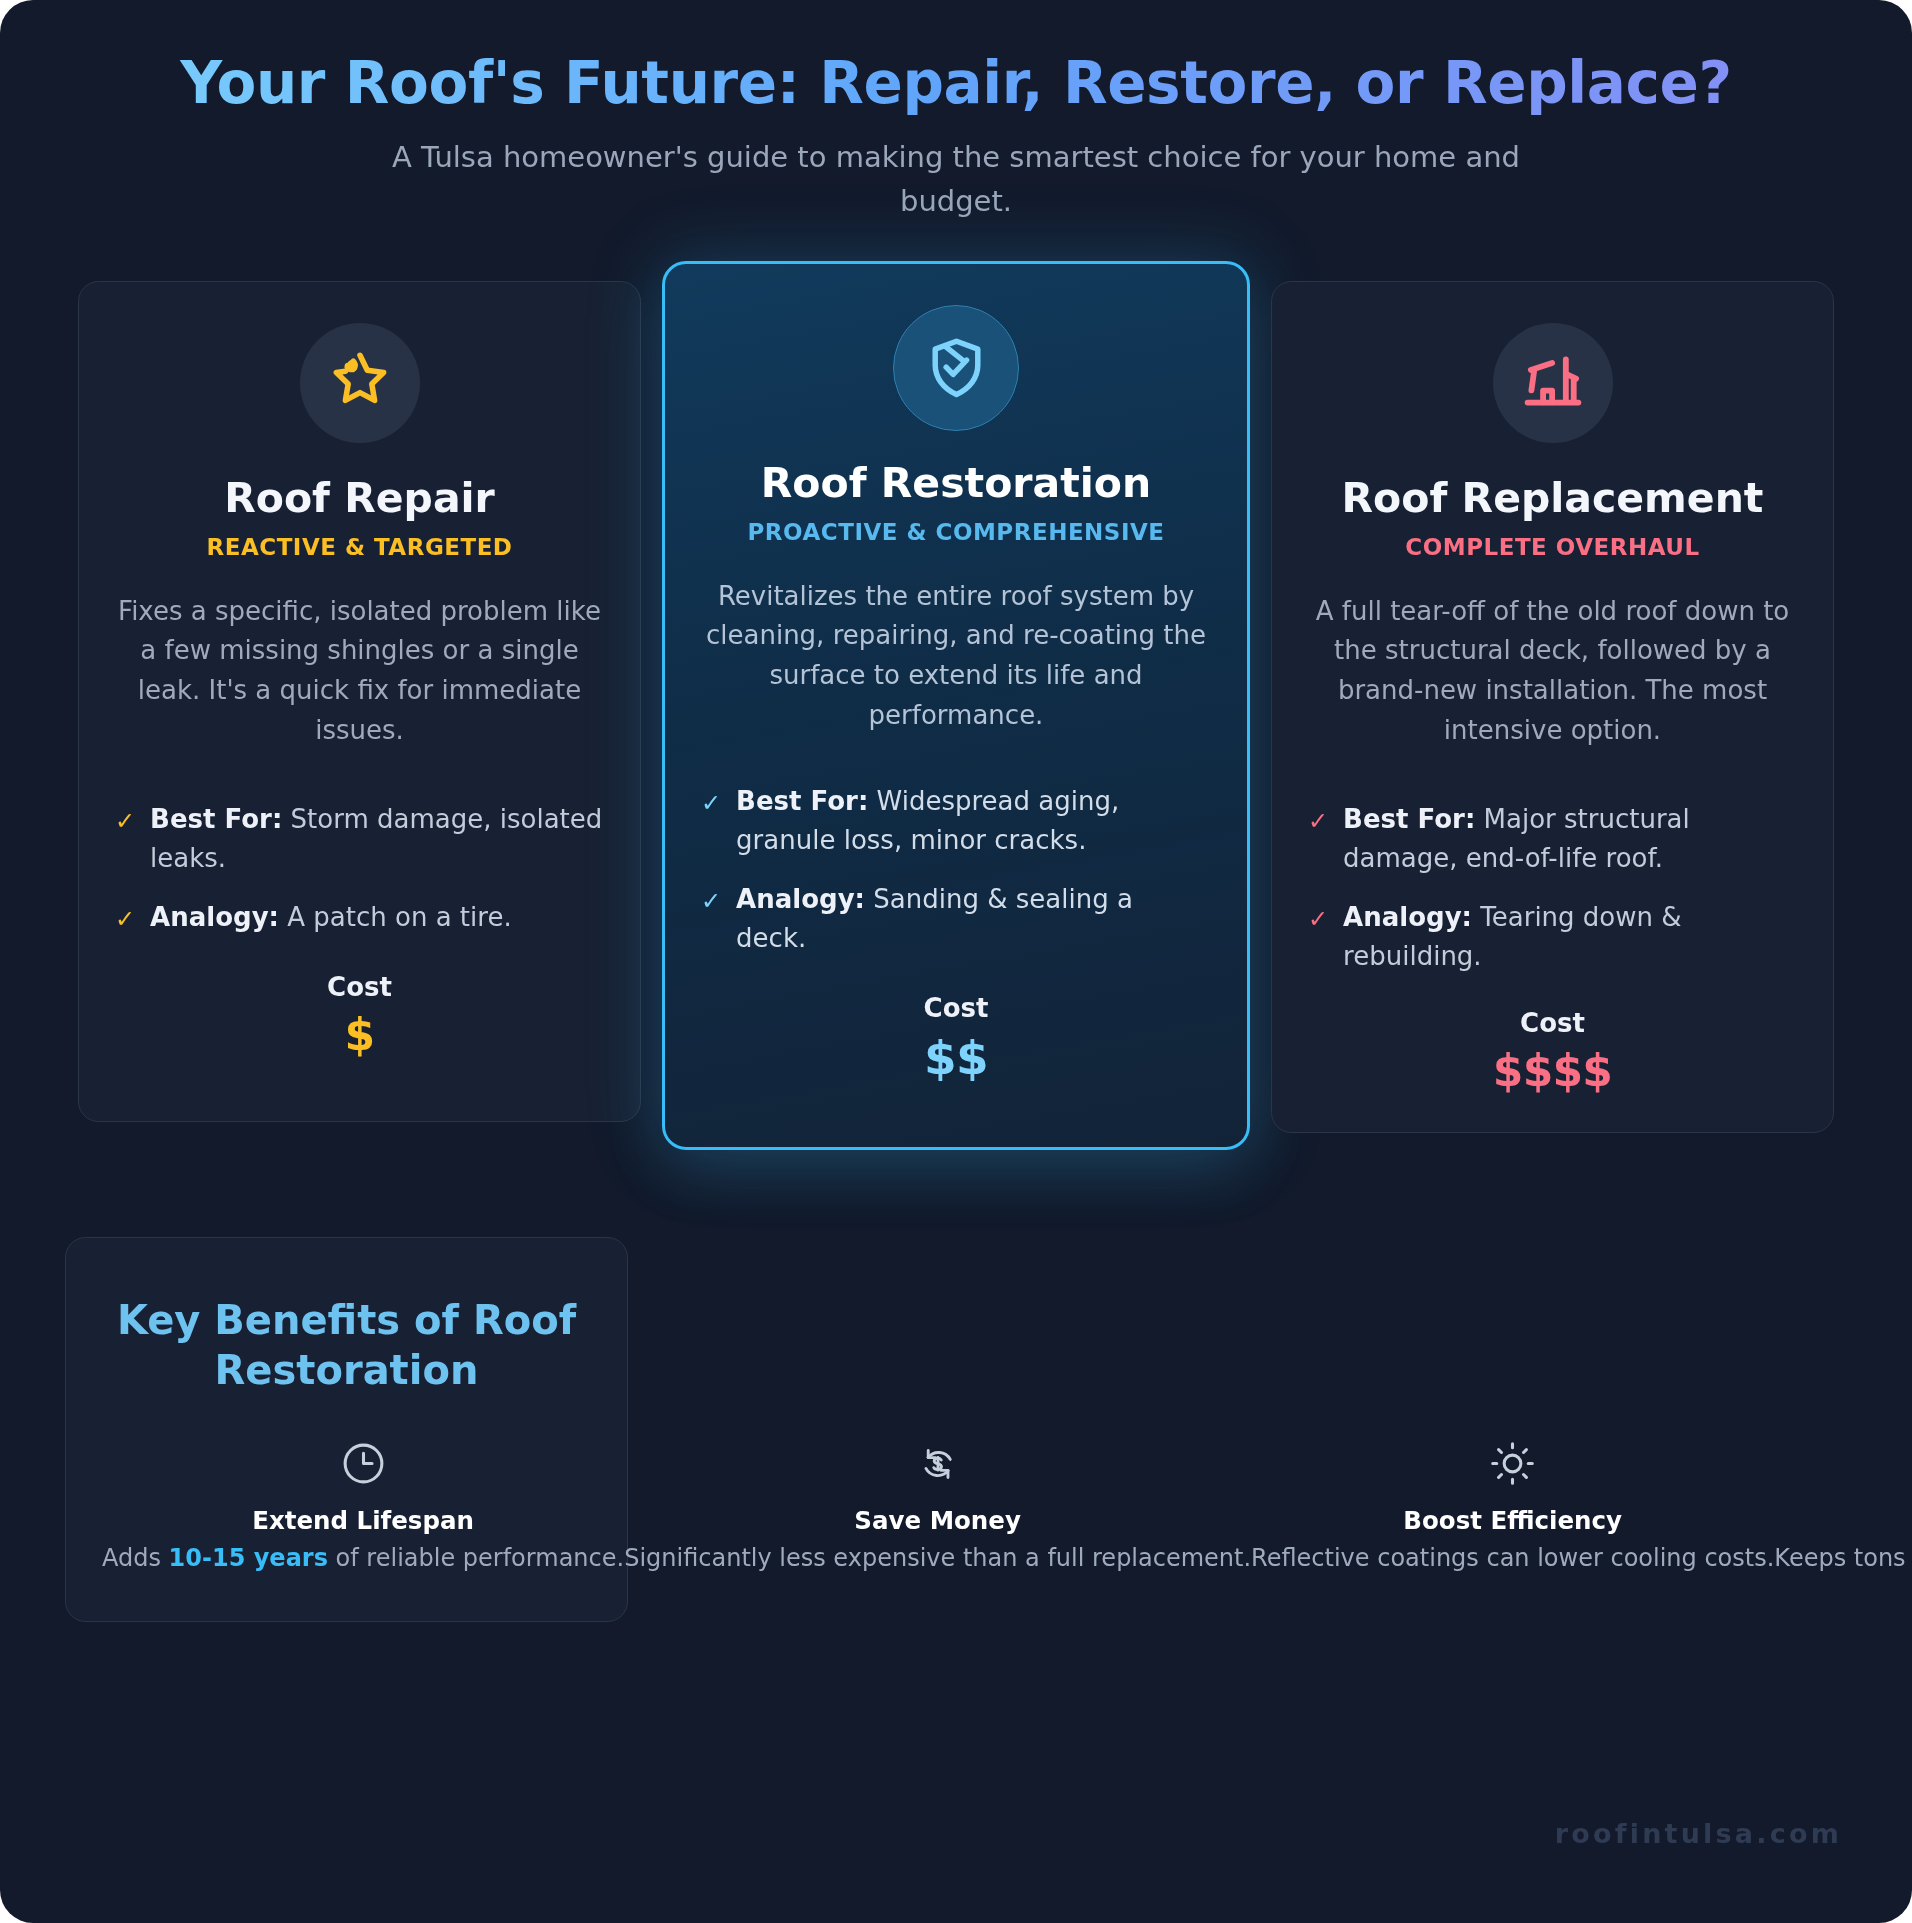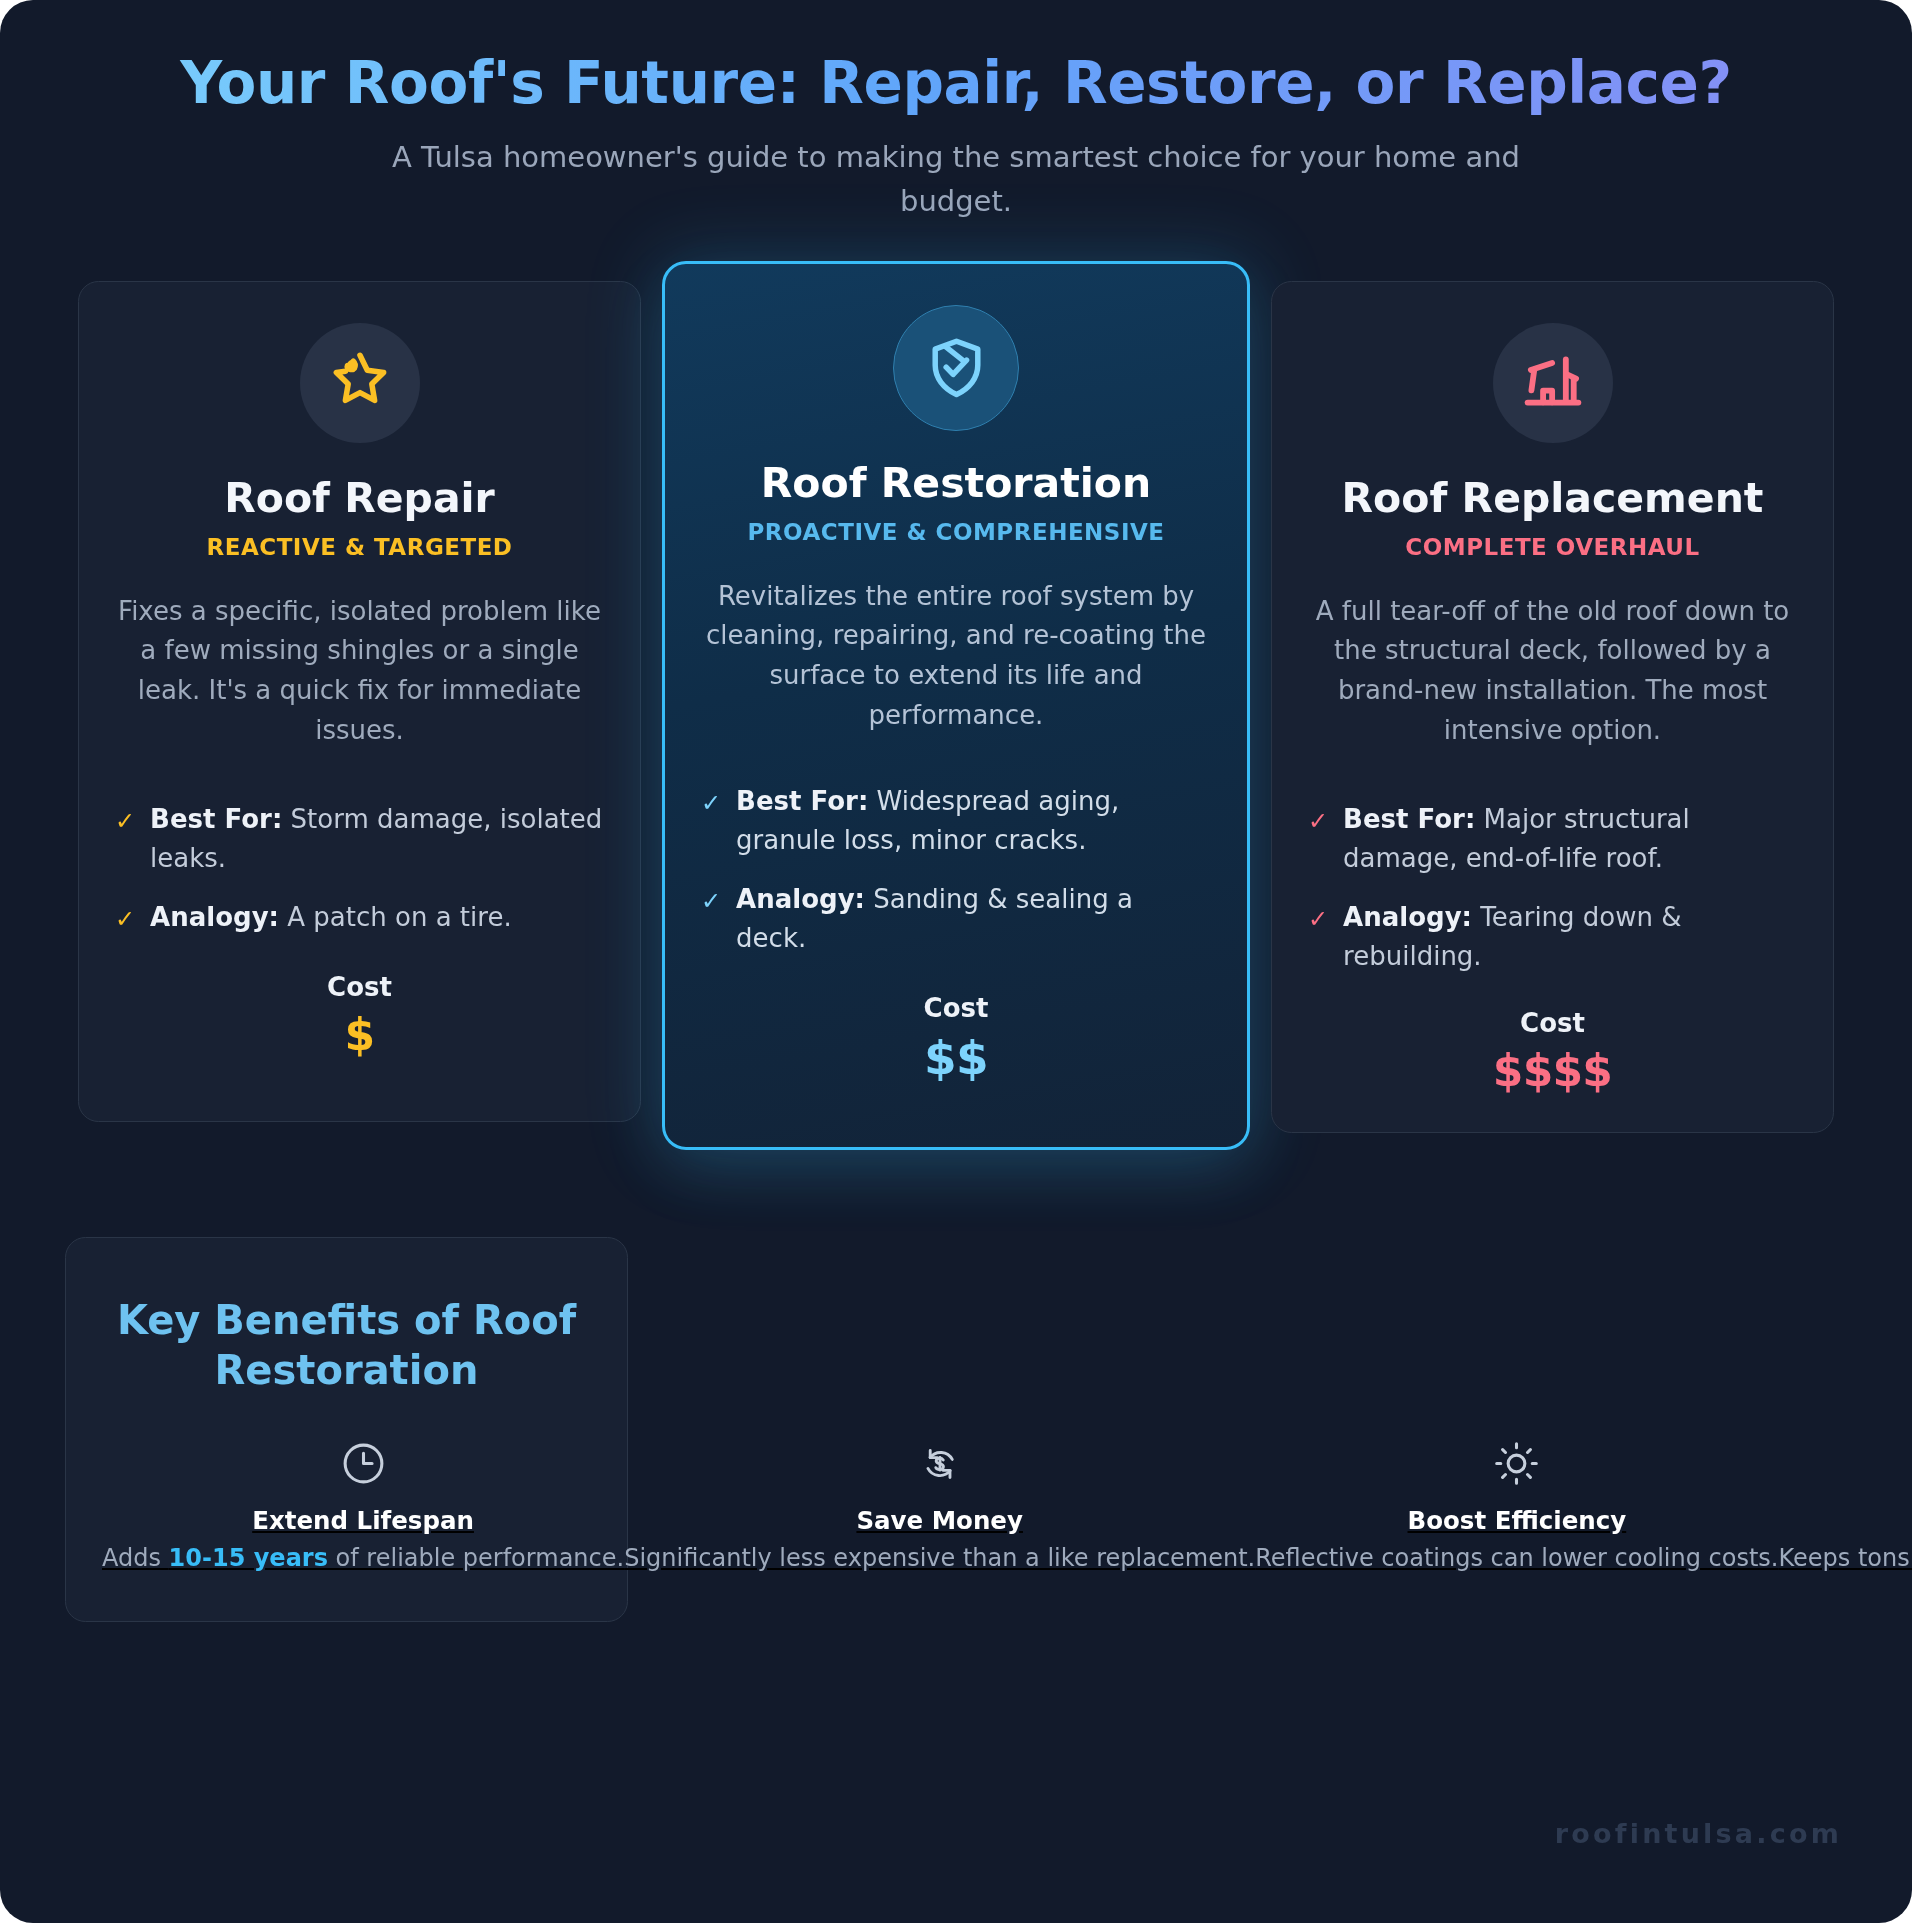--- a/index.html
+++ b/index.html
@@ -127,21 +127,20 @@
     padding: 57px 36px 47px;
   }
   .benefits-title {
     font-size: 40px; font-weight: 700; color: #6ec2f0;
     text-align: center; line-height: 1.26;
   }
   .benefit-grid {
     margin-top: 38px;
     display: grid; grid-template-columns: repeat(4, 1fr);
     column-gap: 0;
-    text-decoration: underline;
   }
   .benefit {
     text-align: center; position: relative;
   }
   .benefit-icon { height: 60px; display: flex; align-items: center; justify-content: center; }
   .benefit-name {
     margin-top: 12.6px;
     font-size: 24.5px; font-weight: 700; color: #ffffff; line-height: 1.25;
     white-space: nowrap;
   }
@@ -297,21 +296,21 @@
             <svg width="46" height="46" viewBox="0 0 24 24" fill="none" stroke="#c6cfdc" stroke-width="1.5" stroke-linecap="round" stroke-linejoin="round">
               <path d="M6.8 8.6A7 7 0 0 1 18.4 9.6"></path>
               <path d="M17.3 15.5A7 7 0 0 1 5.7 14.3"></path>
               <path d="M6.9 4.9v3.8H10.6"></path>
               <path d="M17.2 19.1v-3.8H13.5"></path>
               <path d="M12 8.6v6.6"></path>
               <path d="M13.7 9.9c-.4-.6-1.1-.9-1.9-.9-1.0 0-1.8.6-1.8 1.4 0 1.9 3.8 1.0 3.8 3.0 0 .9-.9 1.5-2.0 1.5-.9 0-1.7-.4-2.0-1.0"></path>
             </svg>
           </div>
           <div class="benefit-name">Save Money</div>
-          <div class="benefit-desc"><span>Significantly less expensive than a like replacement.</span><b></b><span></span></div>
+          <div class="benefit-desc"><span>Significantly less expensive than a full replacement.</span><b></b><span></span></div>
         </div>
 
         <div class="benefit">
           <div class="benefit-icon">
             <svg width="49" height="49" viewBox="0 0 24 24" fill="none" stroke="#c6cfdc" stroke-width="1.5" stroke-linecap="round" stroke-linejoin="round">
               <circle cx="12" cy="12" r="4.1"></circle>
               <path d="M12 2.3v2.0M12 19.7v2.0M2.3 12h2.0M19.7 12h2.0"></path>
               <path d="M5.2 5.2l1.4 1.4M17.4 17.4l1.4 1.4M18.8 5.2l-1.4 1.4M6.6 17.4l-1.4 1.4"></path>
             </svg>
           </div>

